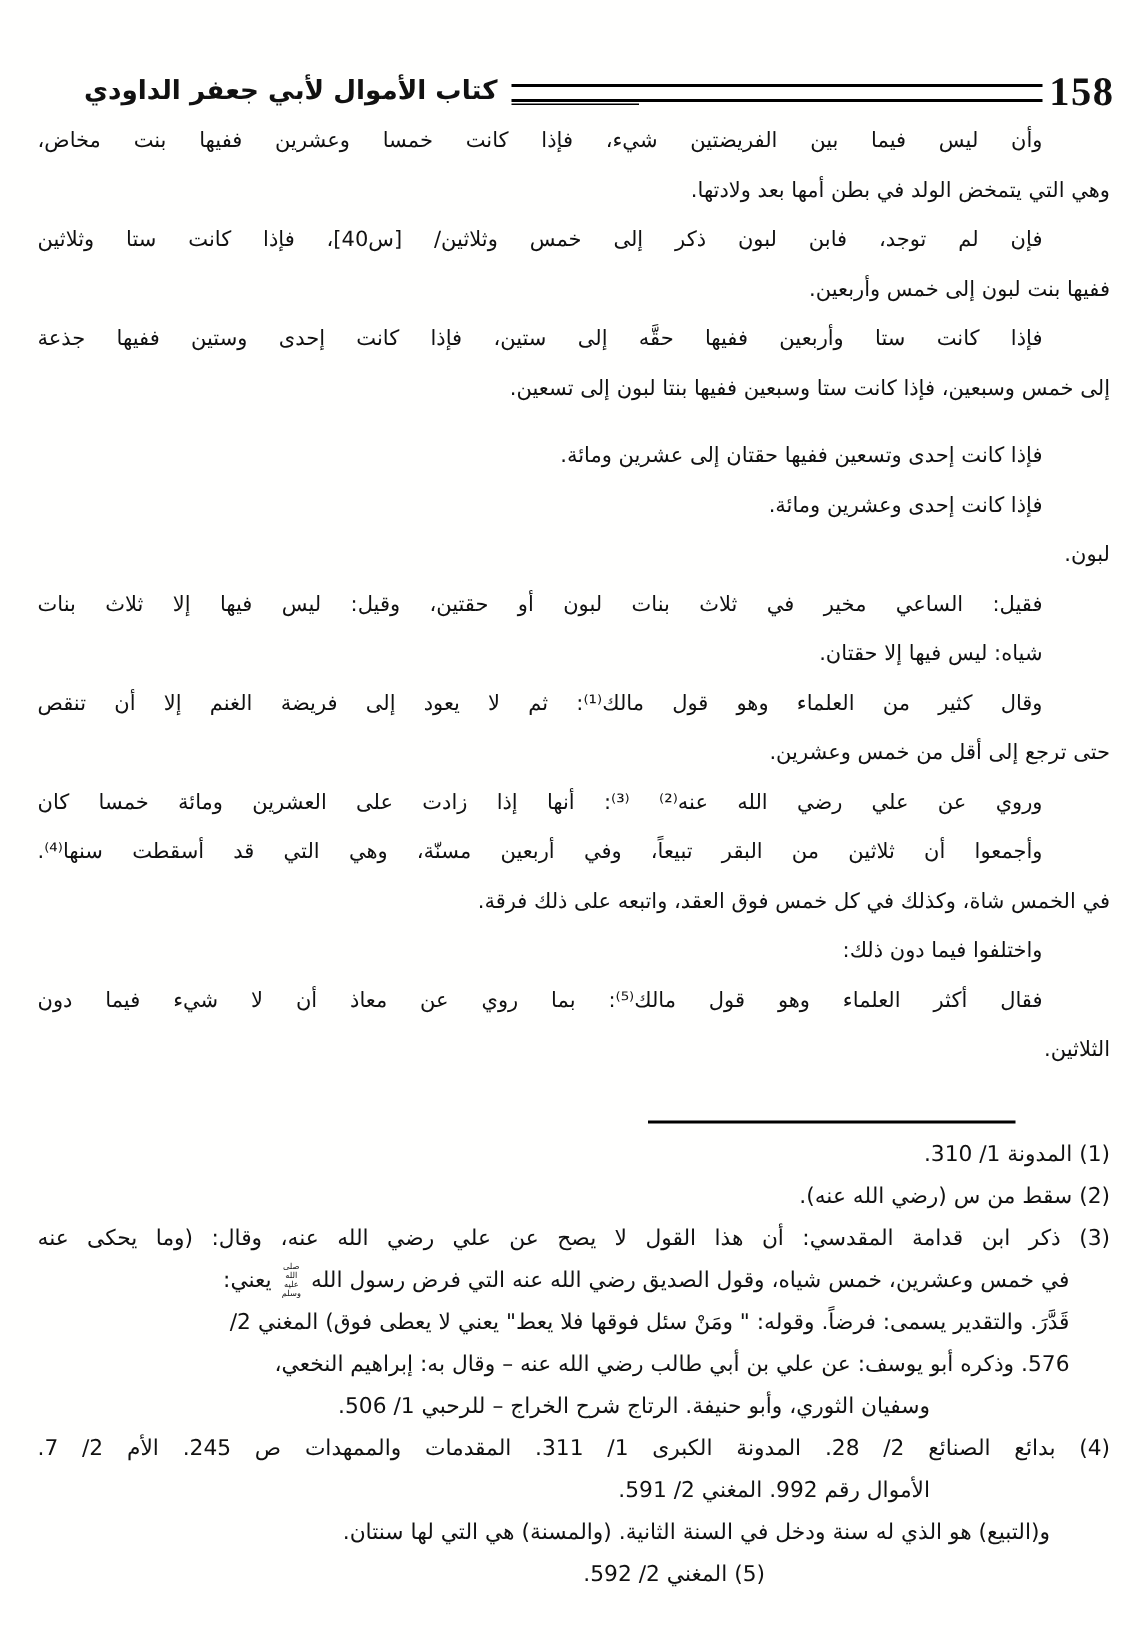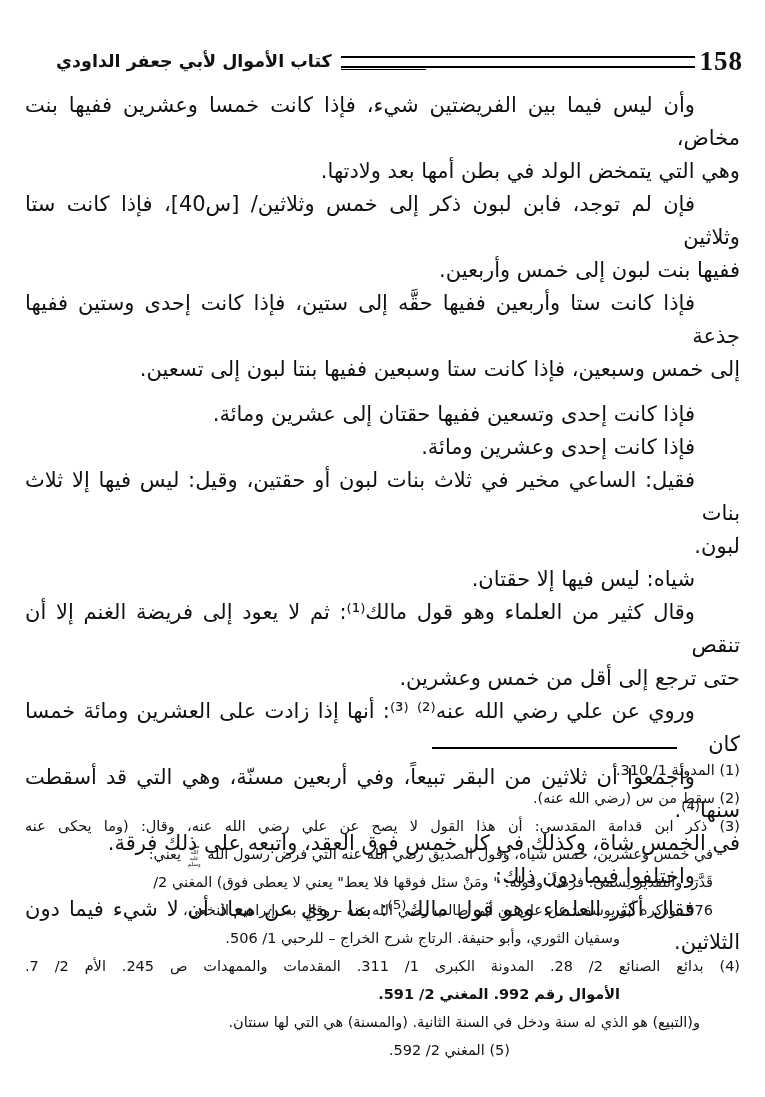--- a/index.html
+++ b/index.html
@@ -46,22 +46,22 @@
   }
   .btitle {
     font-weight: bold;
     font-size: 17.5px;
     white-space: nowrap;
     margin-left: 36px;
   }
   
   .body {
     position: absolute;
-    top: 89px; right: 25px; left: 25px;
-    font-size: 21px;
+    top: 78px; right: 25px; left: 25px;
+    font-size: 14px;
     line-height: 33px;
   }
   .ln { text-align: right; }
   .ln.j { text-align: justify; text-align-last: justify; }
   
   .fnsep {
     position: absolute;
     top: 747px; left: 432px;
     width: 245px; height: 2px;
     background: #000;
@@ -95,22 +95,22 @@
 
   <main class="body">
       <div class="ln j" style="text-indent: 45px;"><span>وأن ليس فيما بين الفريضتين شيء، فإذا كانت خمسا وعشرين ففيها بنت مخاض،</span></div>
       <div class="ln"><span>وهي التي يتمخض الولد في بطن أمها بعد ولادتها.</span></div>
       <div class="ln j" style="text-indent: 45px;"><span>فإن لم توجد، فابن لبون ذكر إلى خمس وثلاثين/ [س40]، فإذا كانت ستا وثلاثين</span></div>
       <div class="ln"><span>ففيها بنت لبون إلى خمس وأربعين.</span></div>
       <div class="ln j" style="text-indent: 45px;"><span>فإذا كانت ستا وأربعين ففيها حقَّه إلى ستين، فإذا كانت إحدى وستين ففيها جذعة</span></div>
       <div class="ln"><span>إلى خمس وسبعين، فإذا كانت ستا وسبعين ففيها بنتا لبون إلى تسعين.</span></div>
       <div class="ln" style="text-indent: 45px; margin-top: 12px;"><span>فإذا كانت إحدى وتسعين ففيها حقتان إلى عشرين ومائة.</span></div>
       <div class="ln" style="text-indent: 45px;"><span>فإذا كانت إحدى وعشرين ومائة.</span></div>
+      <div class="ln"><span>لبون.</span></div>
       <div class="ln j" style="text-indent: 45px;"><span>فقيل: الساعي مخير في ثلاث بنات لبون أو حقتين، وقيل: ليس فيها إلا ثلاث بنات</span></div>
-      <div class="ln"><span>لبون.</span></div>
       <div class="ln" style="text-indent: 45px;"><span>شياه: ليس فيها إلا حقتان.</span></div>
       <div class="ln j" style="text-indent: 45px;"><span>وقال كثير من العلماء وهو قول مالك⁽¹⁾: ثم لا يعود إلى فريضة الغنم إلا أن تنقص</span></div>
       <div class="ln"><span>حتى ترجع إلى أقل من خمس وعشرين.</span></div>
       <div class="ln j" style="text-indent: 45px;"><span>وروي عن علي رضي الله عنه⁽²⁾ ⁽³⁾: أنها إذا زادت على العشرين ومائة خمسا كان</span></div>
       <div class="ln j" style="text-indent: 45px;"><span>وأجمعوا أن ثلاثين من البقر تبيعاً، وفي أربعين مسنّة، وهي التي قد أسقطت سنها⁽⁴⁾.</span></div>
       <div class="ln"><span>في الخمس شاة، وكذلك في كل خمس فوق العقد، واتبعه على ذلك فرقة.</span></div>
       <div class="ln" style="text-indent: 45px;"><span>واختلفوا فيما دون ذلك:</span></div>
       <div class="ln j" style="text-indent: 45px;"><span>فقال أكثر العلماء وهو قول مالك⁽⁵⁾: بما روي عن معاذ أن لا شيء فيما دون</span></div>
       <div class="ln"><span>الثلاثين.</span></div>
     </main>
@@ -119,18 +119,18 @@
 
   <section class="fns">
       <div class="ln"><span>(1) المدونة 1/ 310.</span></div>
       <div class="ln"><span>(2) سقط من س (رضي الله عنه).</span></div>
       <div class="ln j"><span>(3) ذكر ابن قدامة المقدسي: أن هذا القول لا يصح عن علي رضي الله عنه، وقال: (وما يحكى عنه</span></div>
       <div class="ln" style="padding-right: 27px;"><span>في خمس وعشرين، خمس شياه، وقول الصديق رضي الله عنه التي فرض رسول الله </span><span class="pbuh">صلى الله عليه وسلم</span><span> يعني:</span></div>
       <div class="ln" style="padding-right: 27px;"><span>قَدَّرَ. والتقدير يسمى: فرضاً. وقوله: " ومَنْ سئل فوقها فلا يعط" يعني لا يعطى فوق) المغني 2/</span></div>
       <div class="ln" style="padding-right: 27px;"><span>576. وذكره أبو يوسف: عن علي بن أبي طالب رضي الله عنه – وقال به: إبراهيم النخعي،</span></div>
       <div class="ln" style="padding-right: 120px;"><span>وسفيان الثوري، وأبو حنيفة. الرتاج شرح الخراج – للرحبي 1/ 506.</span></div>
       <div class="ln j"><span>(4) بدائع الصنائع 2/ 28. المدونة الكبرى 1/ 311. المقدمات والممهدات ص 245. الأم 2/ 7.</span></div>
-      <div class="ln" style="padding-right: 120px; font-weight: bold;"><span>الأموال رقم 992. المغني 2/ 591.</span></div>
+      <div class="ln" style="padding-right: 120px;"><span>الأموال رقم 992. المغني 2/ 591.</span></div>
       <div class="ln" style="padding-right: 40px;"><span>و(التبيع) هو الذي له سنة ودخل في السنة الثانية. (والمسنة) هي التي لها سنتان.</span></div>
       <div class="ln" style="padding-right: 230px;"><span>(5) المغني 2/ 592.</span></div>
     </section>
 
 </div>
 
 </body></html>

